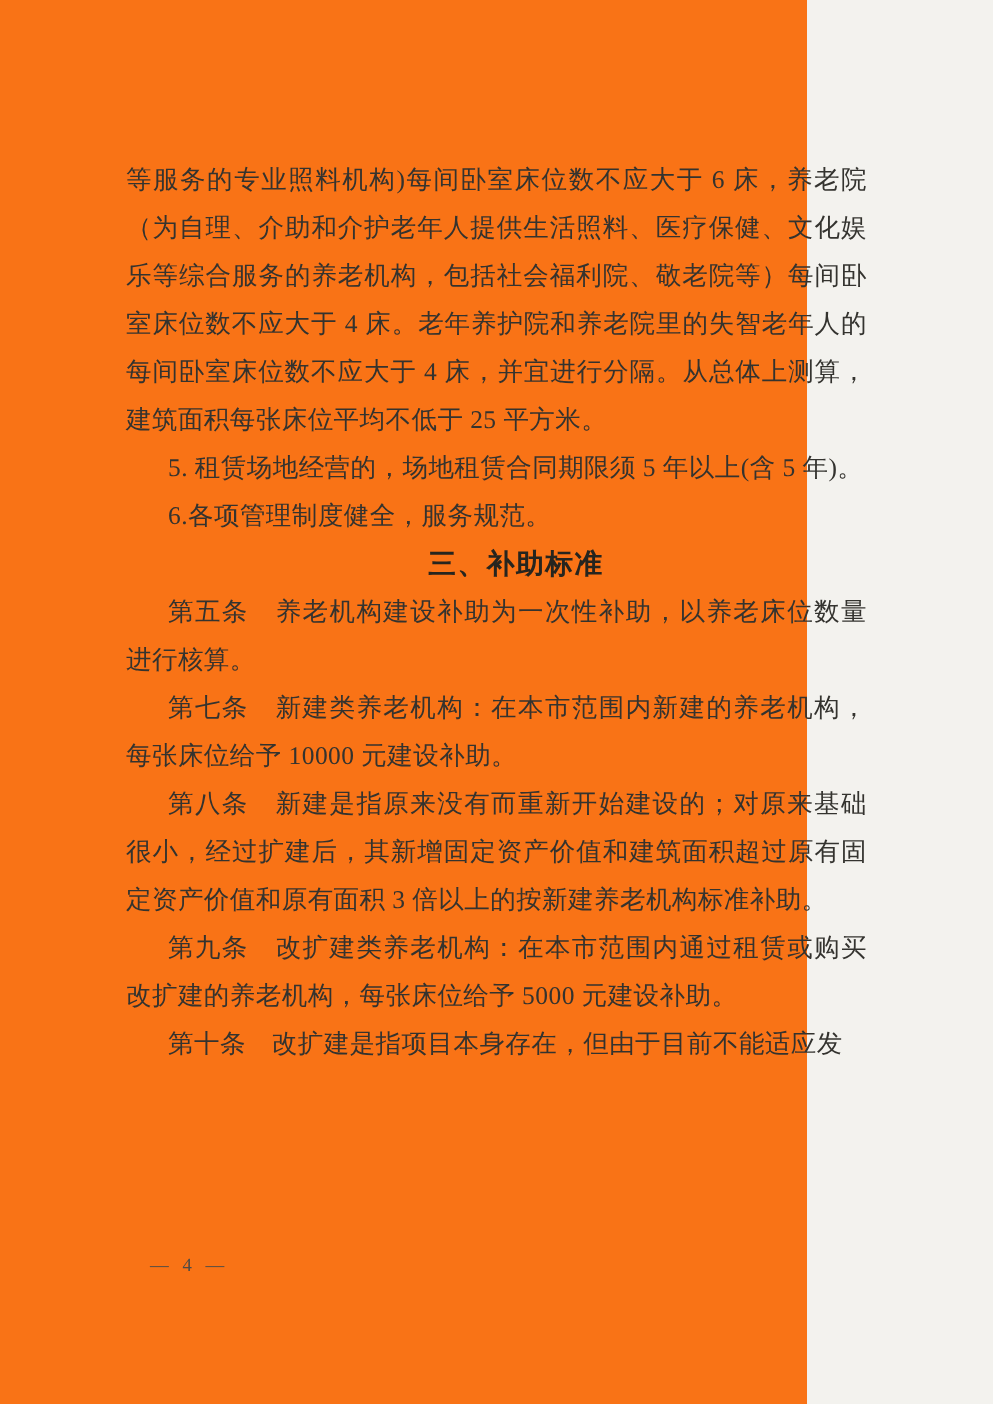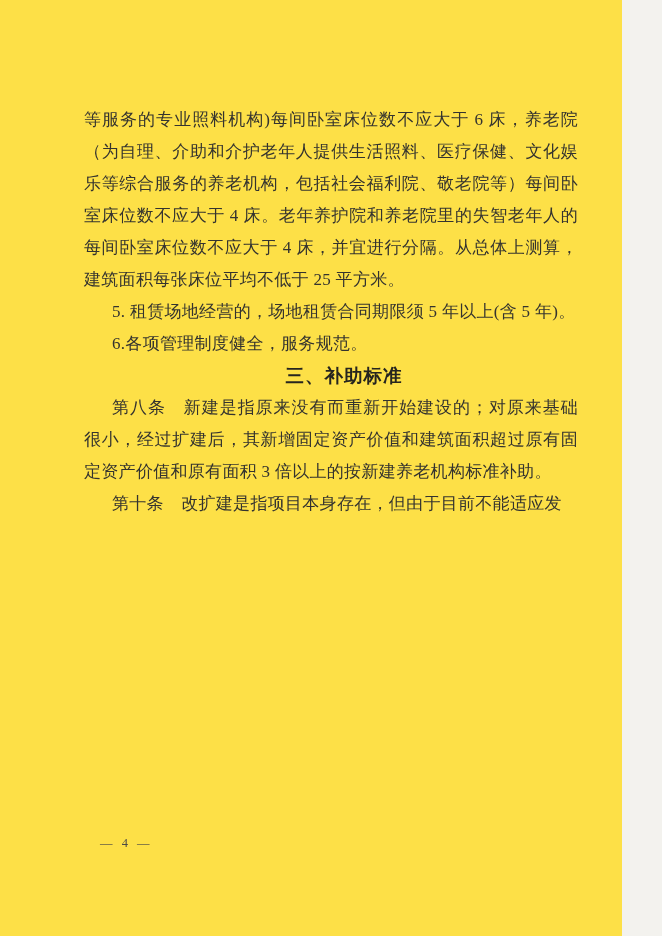--- a/index.html
+++ b/index.html
@@ -10,23 +10,23 @@
     width: 662px;
     height: 936px;
     background: #f3f2ee;
     overflow: hidden;
     position: relative;
     font-family: "Liberation Serif", "DejaVu Serif", serif;
   }
   .page {
     position: absolute;
     left: 0; top: 0;
-    width: 622px;
+    width: 538px;
     height: 936px;
-    background: #fde047;
+    background: #f97316;
   }
   .content {
     position: absolute;
     left: 84px;
     top: 104px;
     width: 494px;
     color: #34332f;
     font-size: 17px;
     line-height: 32px;
     letter-spacing: 0.3px;
@@ -64,20 +64,23 @@
 </style>
 </head>
 <body>
 
 <div class="page">
   <div class="content">
     <p class="body">等服务的专业照料机构)每间卧室床位数不应大于 6 床，养老院（为自理、介助和介护老年人提供生活照料、医疗保健、文化娱乐等综合服务的养老机构，包括社会福利院、敬老院等）每间卧室床位数不应大于 4 床。老年养护院和养老院里的失智老年人的每间卧室床位数不应大于 4 床，并宜进行分隔。从总体上测算，建筑面积每张床位平均不低于 25 平方米。</p>
     <p class="body indent">5. 租赁场地经营的，场地租赁合同期限须 5 年以上(含 5 年)。</p>
     <p class="body indent">6.各项管理制度健全，服务规范。</p>
     <h2 class="heading">三、补助标准</h2>
+    <p class="body indent">第五条　养老机构建设补助为一次性补助，以养老床位数量进行核算。</p>
+    <p class="body indent">第七条　新建类养老机构：在本市范围内新建的养老机构，每张床位给予 10000 元建设补助。</p>
     <p class="body indent">第八条　新建是指原来没有而重新开始建设的；对原来基础很小，经过扩建后，其新增固定资产价值和建筑面积超过原有固定资产价值和原有面积 3 倍以上的按新建养老机构标准补助。</p>
+    <p class="body indent">第九条　改扩建类养老机构：在本市范围内通过租赁或购买改扩建的养老机构，每张床位给予 5000 元建设补助。</p>
     <p class="body indent">第十条　改扩建是指项目本身存在，但由于目前不能适应发</p>
   </div>
 
   <div class="footer">
     <span>— 4 —</span>
   </div>
 </div>
 
 </body></html>

